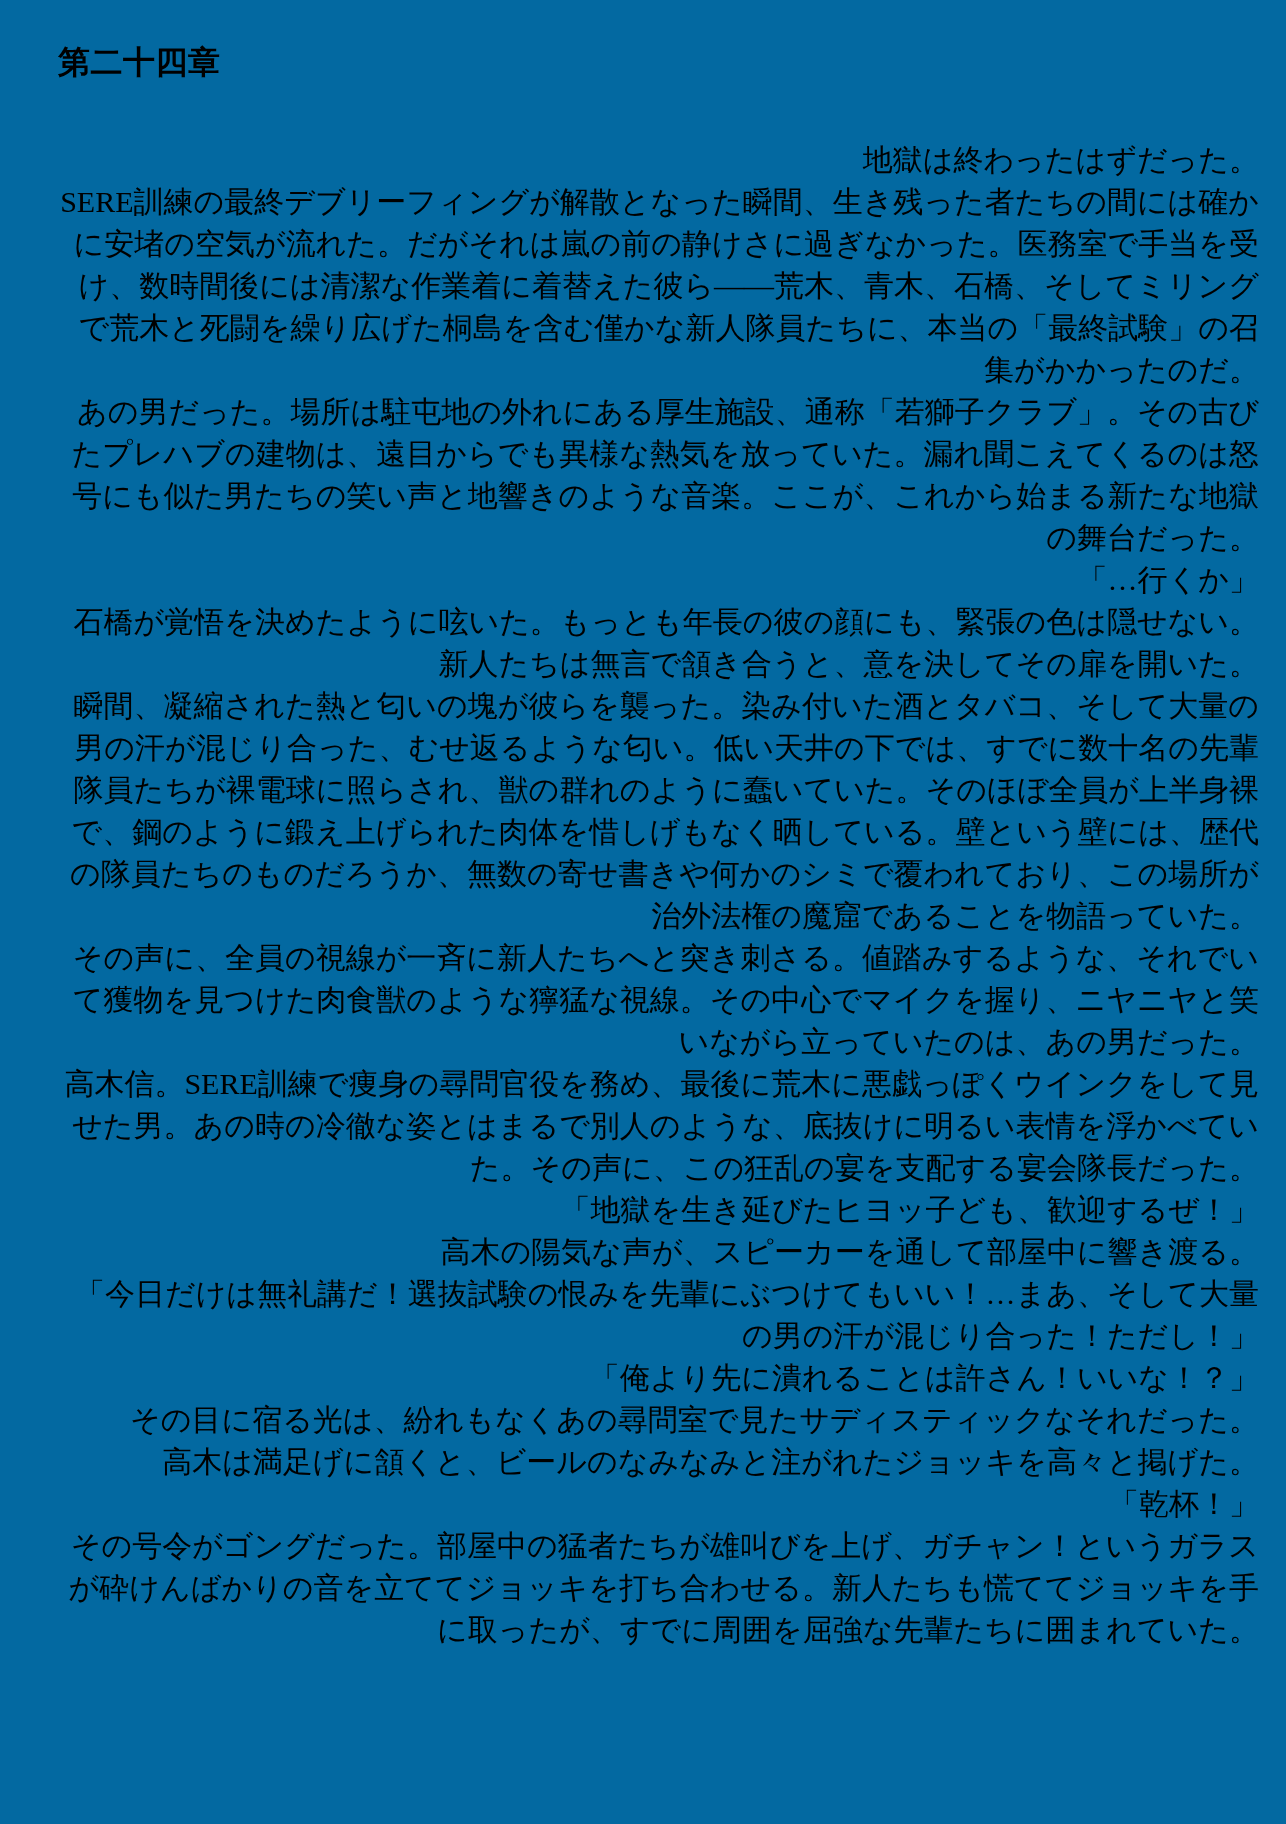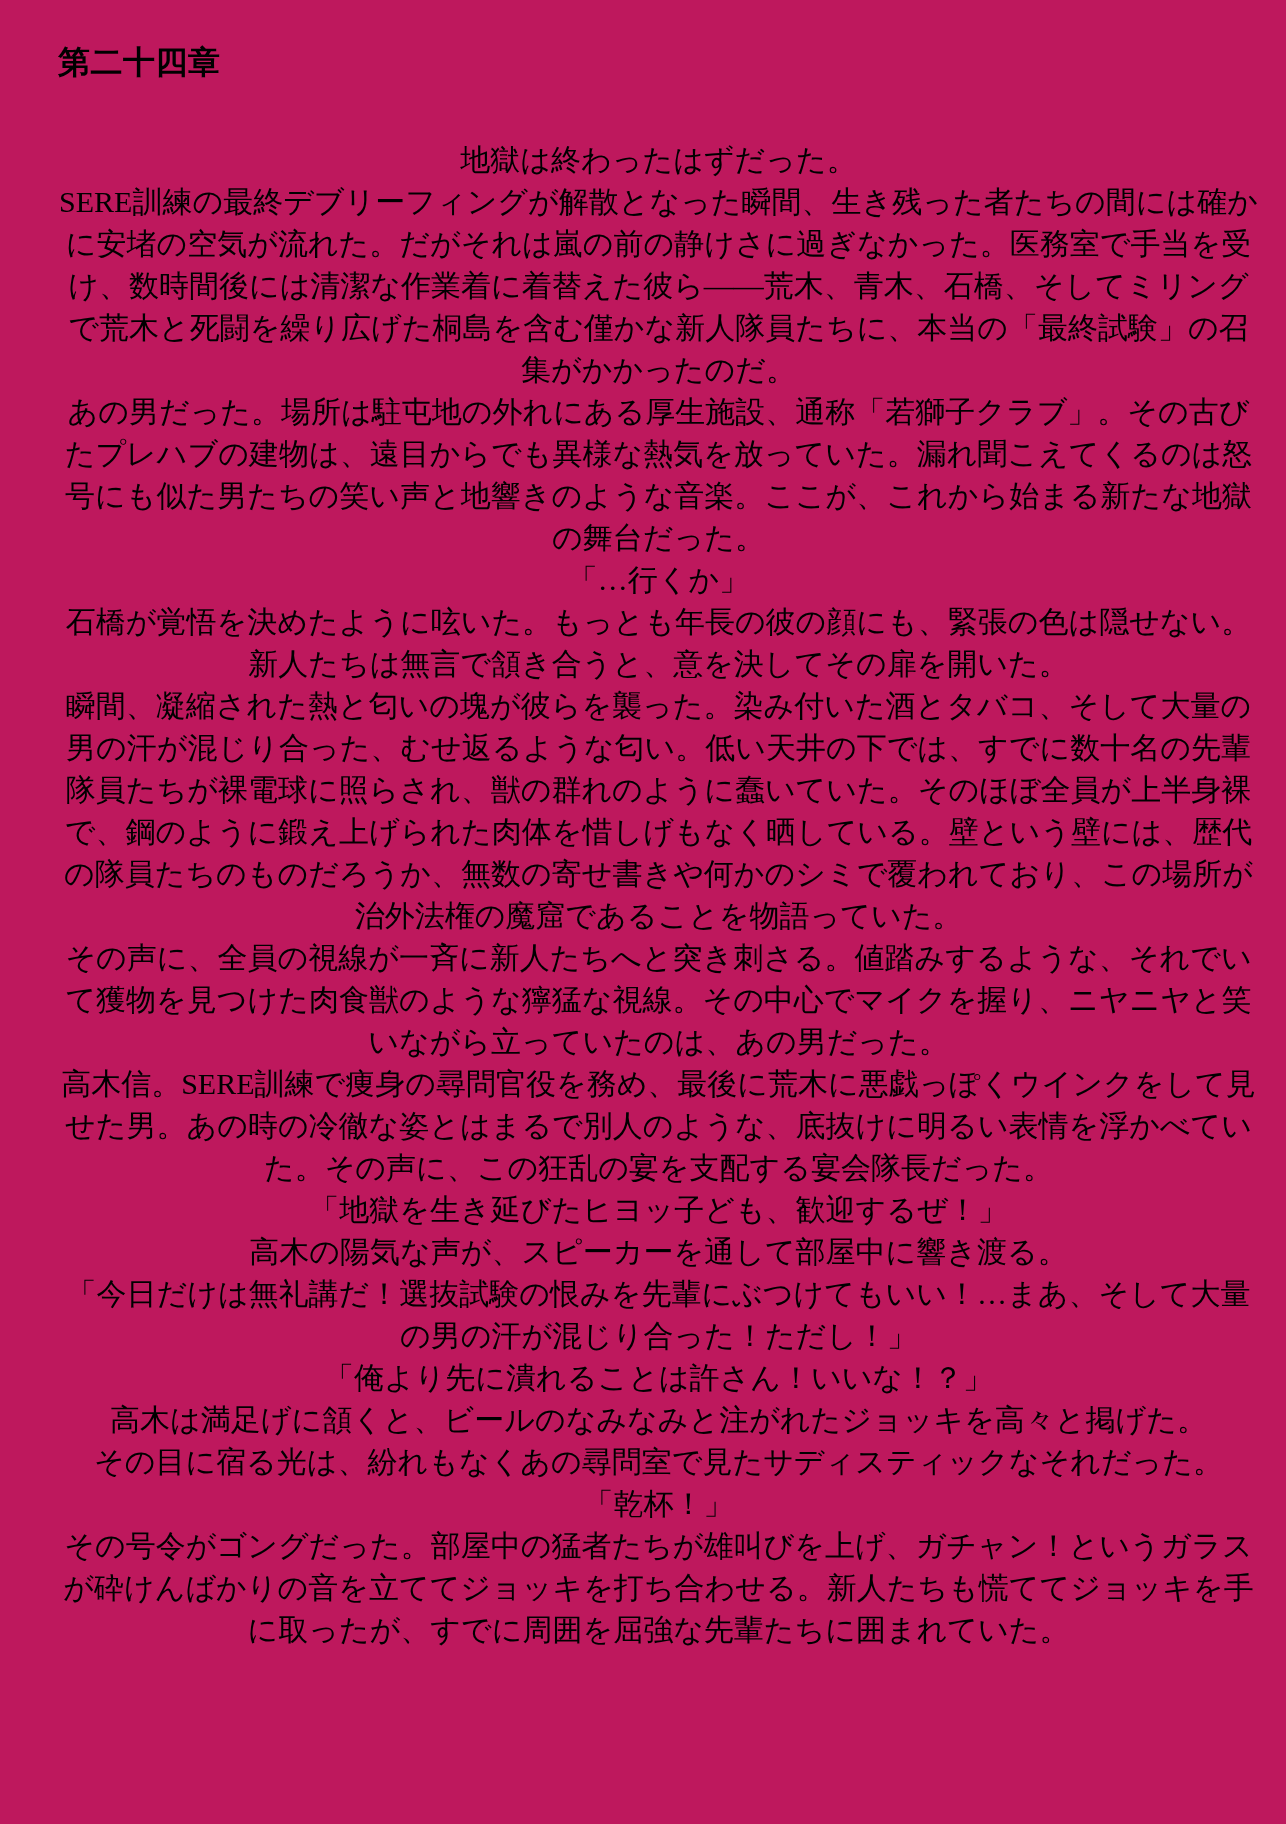--- a/index.html
+++ b/index.html
@@ -7,36 +7,36 @@
   body {
     width: 1286px;
     height: 1824px;
     overflow: hidden;
     color: #000000;
     font-family: "Liberation Serif", "DejaVu Serif", serif;
   }
   .page {
     width: 1286px;
     height: 1824px;
-    background: #be185d;
+    background: #0369a1;
     padding: 43px 40px 4px 58px;
   }
   .chapter-title {
     font-size: 32px;
     font-weight: 700;
     line-height: 38px;
     letter-spacing: 0.5px;
     color: #000000;
   }
   .text-block {
     margin-top: 58px;
     width: 1201px;
     font-size: 30px;
     line-height: 42px;
-    text-align: center;
+    text-align: right;
     
     line-break: strict;
     word-break: normal;
     white-space: normal;
   }
   .para {
     margin: 0;
     text-indent: 0;
   }
 </style>
@@ -52,18 +52,18 @@
     <p class="para">あの男だった。場所は駐屯地の外れにある厚生施設、通称「若獅子クラブ」。その古びたプレハブの建物は、遠目からでも異様な熱気を放っていた。漏れ聞こえてくるのは怒号にも似た男たちの笑い声と地響きのような音楽。ここが、これから始まる新たな地獄の舞台だった。</p>
     <p class="para">「…行くか」</p>
     <p class="para">石橋が覚悟を決めたように呟いた。もっとも年長の彼の顔にも、緊張の色は隠せない。新人たちは無言で頷き合うと、意を決してその扉を開いた。</p>
     <p class="para">瞬間、凝縮された熱と匂いの塊が彼らを襲った。染み付いた酒とタバコ、そして大量の男の汗が混じり合った、むせ返るような匂い。低い天井の下では、すでに数十名の先輩隊員たちが裸電球に照らされ、獣の群れのように蠢いていた。そのほぼ全員が上半身裸で、鋼のように鍛え上げられた肉体を惜しげもなく晒している。壁という壁には、歴代の隊員たちのものだろうか、無数の寄せ書きや何かのシミで覆われており、この場所が治外法権の魔窟であることを物語っていた。</p>
     <p class="para">その声に、全員の視線が一斉に新人たちへと突き刺さる。値踏みするような、それでいて獲物を見つけた肉食獣のような獰猛な視線。その中心でマイクを握り、ニヤニヤと笑いながら立っていたのは、あの男だった。</p>
     <p class="para">高木信。SERE訓練で痩身の尋問官役を務め、最後に荒木に悪戯っぽくウインクをして見せた男。あの時の冷徹な姿とはまるで別人のような、底抜けに明るい表情を浮かべていた。その声に、この狂乱の宴を支配する宴会隊長だった。</p>
     <p class="para">「地獄を生き延びたヒヨッ子ども、歓迎するぜ！」</p>
     <p class="para">高木の陽気な声が、スピーカーを通して部屋中に響き渡る。</p>
     <p class="para">「今日だけは無礼講だ！選抜試験の恨みを先輩にぶつけてもいい！…まあ、そして大量の男の汗が混じり合った！ただし！」</p>
     <p class="para">「俺より先に潰れることは許さん！いいな！？」</p>
+    <p class="para">その目に宿る光は、紛れもなくあの尋問室で見たサディスティックなそれだった。</p>
     <p class="para">高木は満足げに頷くと、ビールのなみなみと注がれたジョッキを高々と掲げた。</p>
-    <p class="para">その目に宿る光は、紛れもなくあの尋問室で見たサディスティックなそれだった。</p>
     <p class="para">「乾杯！」</p>
     <p class="para">その号令がゴングだった。部屋中の猛者たちが雄叫びを上げ、ガチャン！というガラスが砕けんばかりの音を立ててジョッキを打ち合わせる。新人たちも慌ててジョッキを手に取ったが、すでに周囲を屈強な先輩たちに囲まれていた。</p>
   </div>
 </div>
 
 </body></html>

